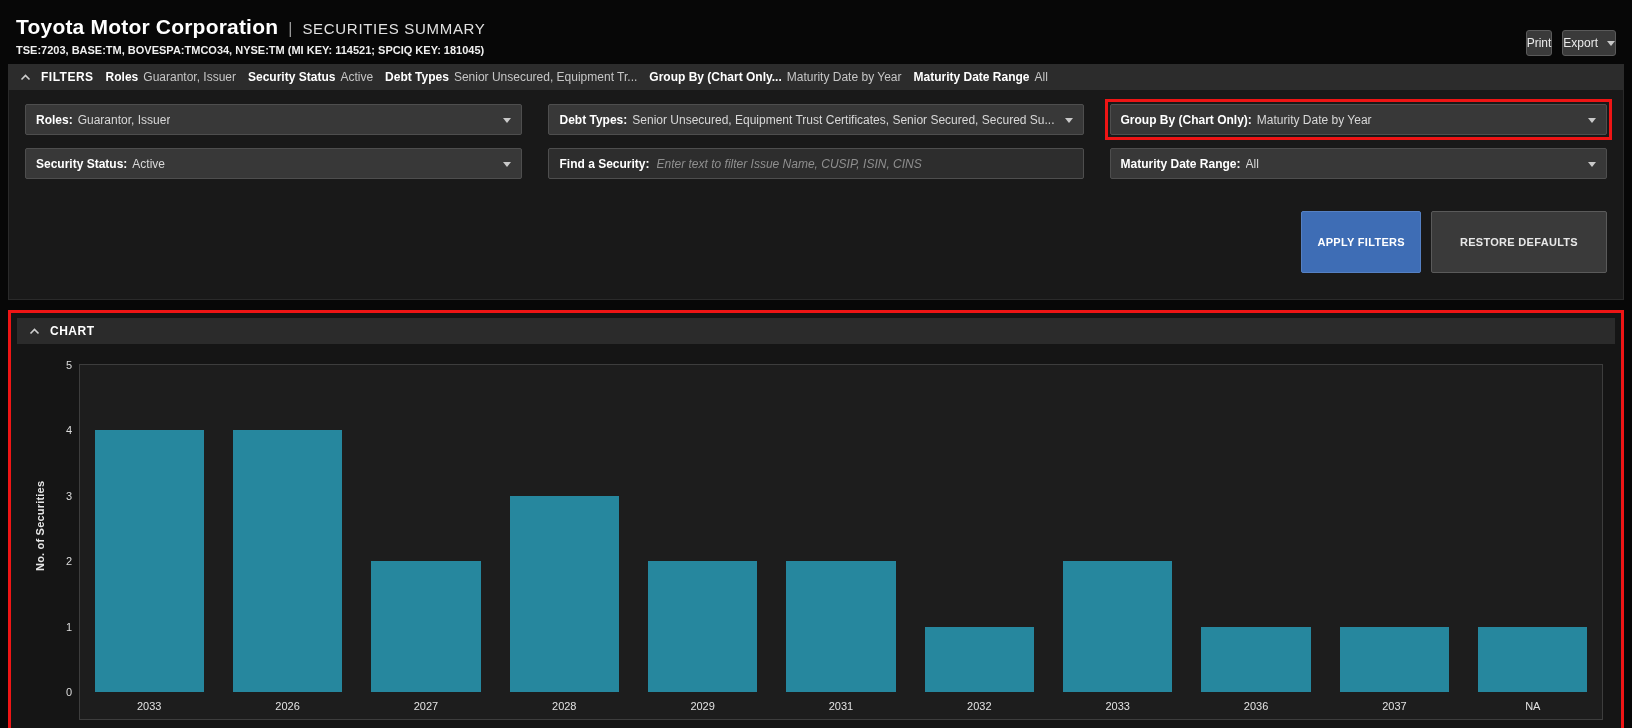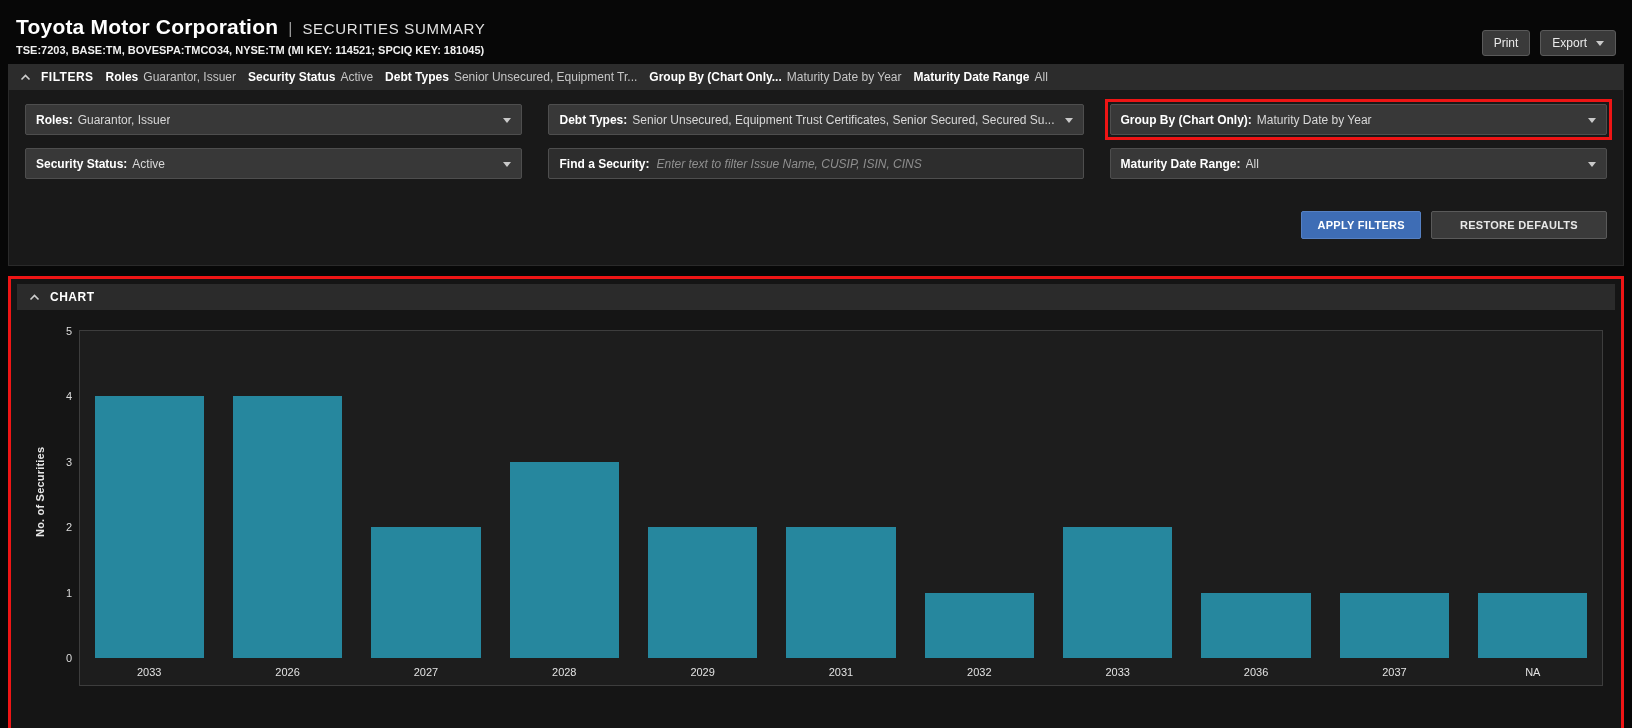--- a/index.html
+++ b/index.html
@@ -12,21 +12,21 @@
 
   
   .header { display:flex; justify-content:space-between; align-items:flex-end; padding:8px 16px 0 16px; height:56px; }
   .title-row { display:flex; align-items:baseline; gap:10px; }
   .company { font-size:21px; font-weight:bold; letter-spacing:.2px; color:#fff; }
   .divider { color:#9a9a9a; font-size:16px; font-weight:normal; }
   .page-title { font-size:15px; color:#e2e2e2; letter-spacing:.7px; }
   .subtitle { font-size:11px; font-weight:bold; margin-top:5px; color:#f0f0f0; }
   .header-buttons { display:flex; gap:10px; margin-top:4px; }
   .btn { background:#3a3a3a; border:1px solid #5a5a5a; color:#eaeaea; font-size:12px;
-         padding:5px 11px; border-radius:3px; display:flex; align-items:center; gap:9px; cursor:pointer;
+         padding:5px 0; border-radius:3px; display:flex; align-items:center; gap:9px; cursor:pointer;
          font-family:inherit; }
   .caret-down { width:0; height:0; border-left:4px solid transparent; border-right:4px solid transparent; border-top:5px solid #c9c9c9; display:inline-block; }
 
   
   .section-strip { background:#2c2c2c; height:26px; display:flex; align-items:center; padding:0 12px; font-size:12px; cursor:pointer; }
   .strip-title { font-weight:bold; letter-spacing:.5px; margin-left:10px; color:#fff; }
   .chev { flex:none; }
 
   
   .filters-section { margin:8px 8px 0 8px; }
@@ -41,21 +41,21 @@
   .dd-caret { position:absolute; right:10px; top:50%; margin-top:-2px; width:0; height:0;
               border-left:4px solid transparent; border-right:4px solid transparent; border-top:5px solid #c9c9c9; }
   .input-control { background:#2d2d2d; cursor:text; padding-right:10px; }
   .input-control input { flex:1; min-width:0; background:transparent; border:none; outline:none;
                          color:#ddd; font-size:12px; font-style:italic; font-family:inherit; }
   .input-control input::placeholder { color:#8f8f8f; font-style:italic; }
   .red-frame { position:absolute; inset:-6px; border:3px solid var(--color-annotation,#ee1515); pointer-events:none; }
 
   .actions { display:flex; justify-content:flex-end; gap:10px; margin-top:32px; }
   .btn-primary { background:var(--color-apply-button,#3e6db5); border:1px solid #5580c2; color:#fff;
-                 font-weight:bold; font-size:11px; padding:7px 15px; border-radius:2px; letter-spacing:.3px; cursor:pointer; font-family:inherit; }
+                 font-weight:bold; font-size:11px; padding:24px 15px; border-radius:2px; letter-spacing:.3px; cursor:pointer; font-family:inherit; }
   .btn-secondary { background:#3a3a3a; border:1px solid #5a5a5a; color:#e8e8e8;
                    font-weight:bold; font-size:11px; padding:7px 28px; border-radius:2px; letter-spacing:.3px; cursor:pointer; font-family:inherit; }
 
   
   .chart-section { margin:10px 8px 0 8px; height:541px; border:3px solid var(--color-annotation,#ee1515);
                    background:#151515; position:relative; }
   .chart-strip { margin:5px 6px 0 6px; background:#2b2b2b; }
   .chart-body { position:relative; height:384px; margin:0 6px; }
   .plot { position:absolute; left:62px; right:12px; top:20px; bottom:8px; border:1px solid #3d3d3d; background:#1d1d1d; }
   .bars-zone { position:absolute; left:0; right:0; top:0; bottom:27px; display:flex; align-items:flex-end; }

